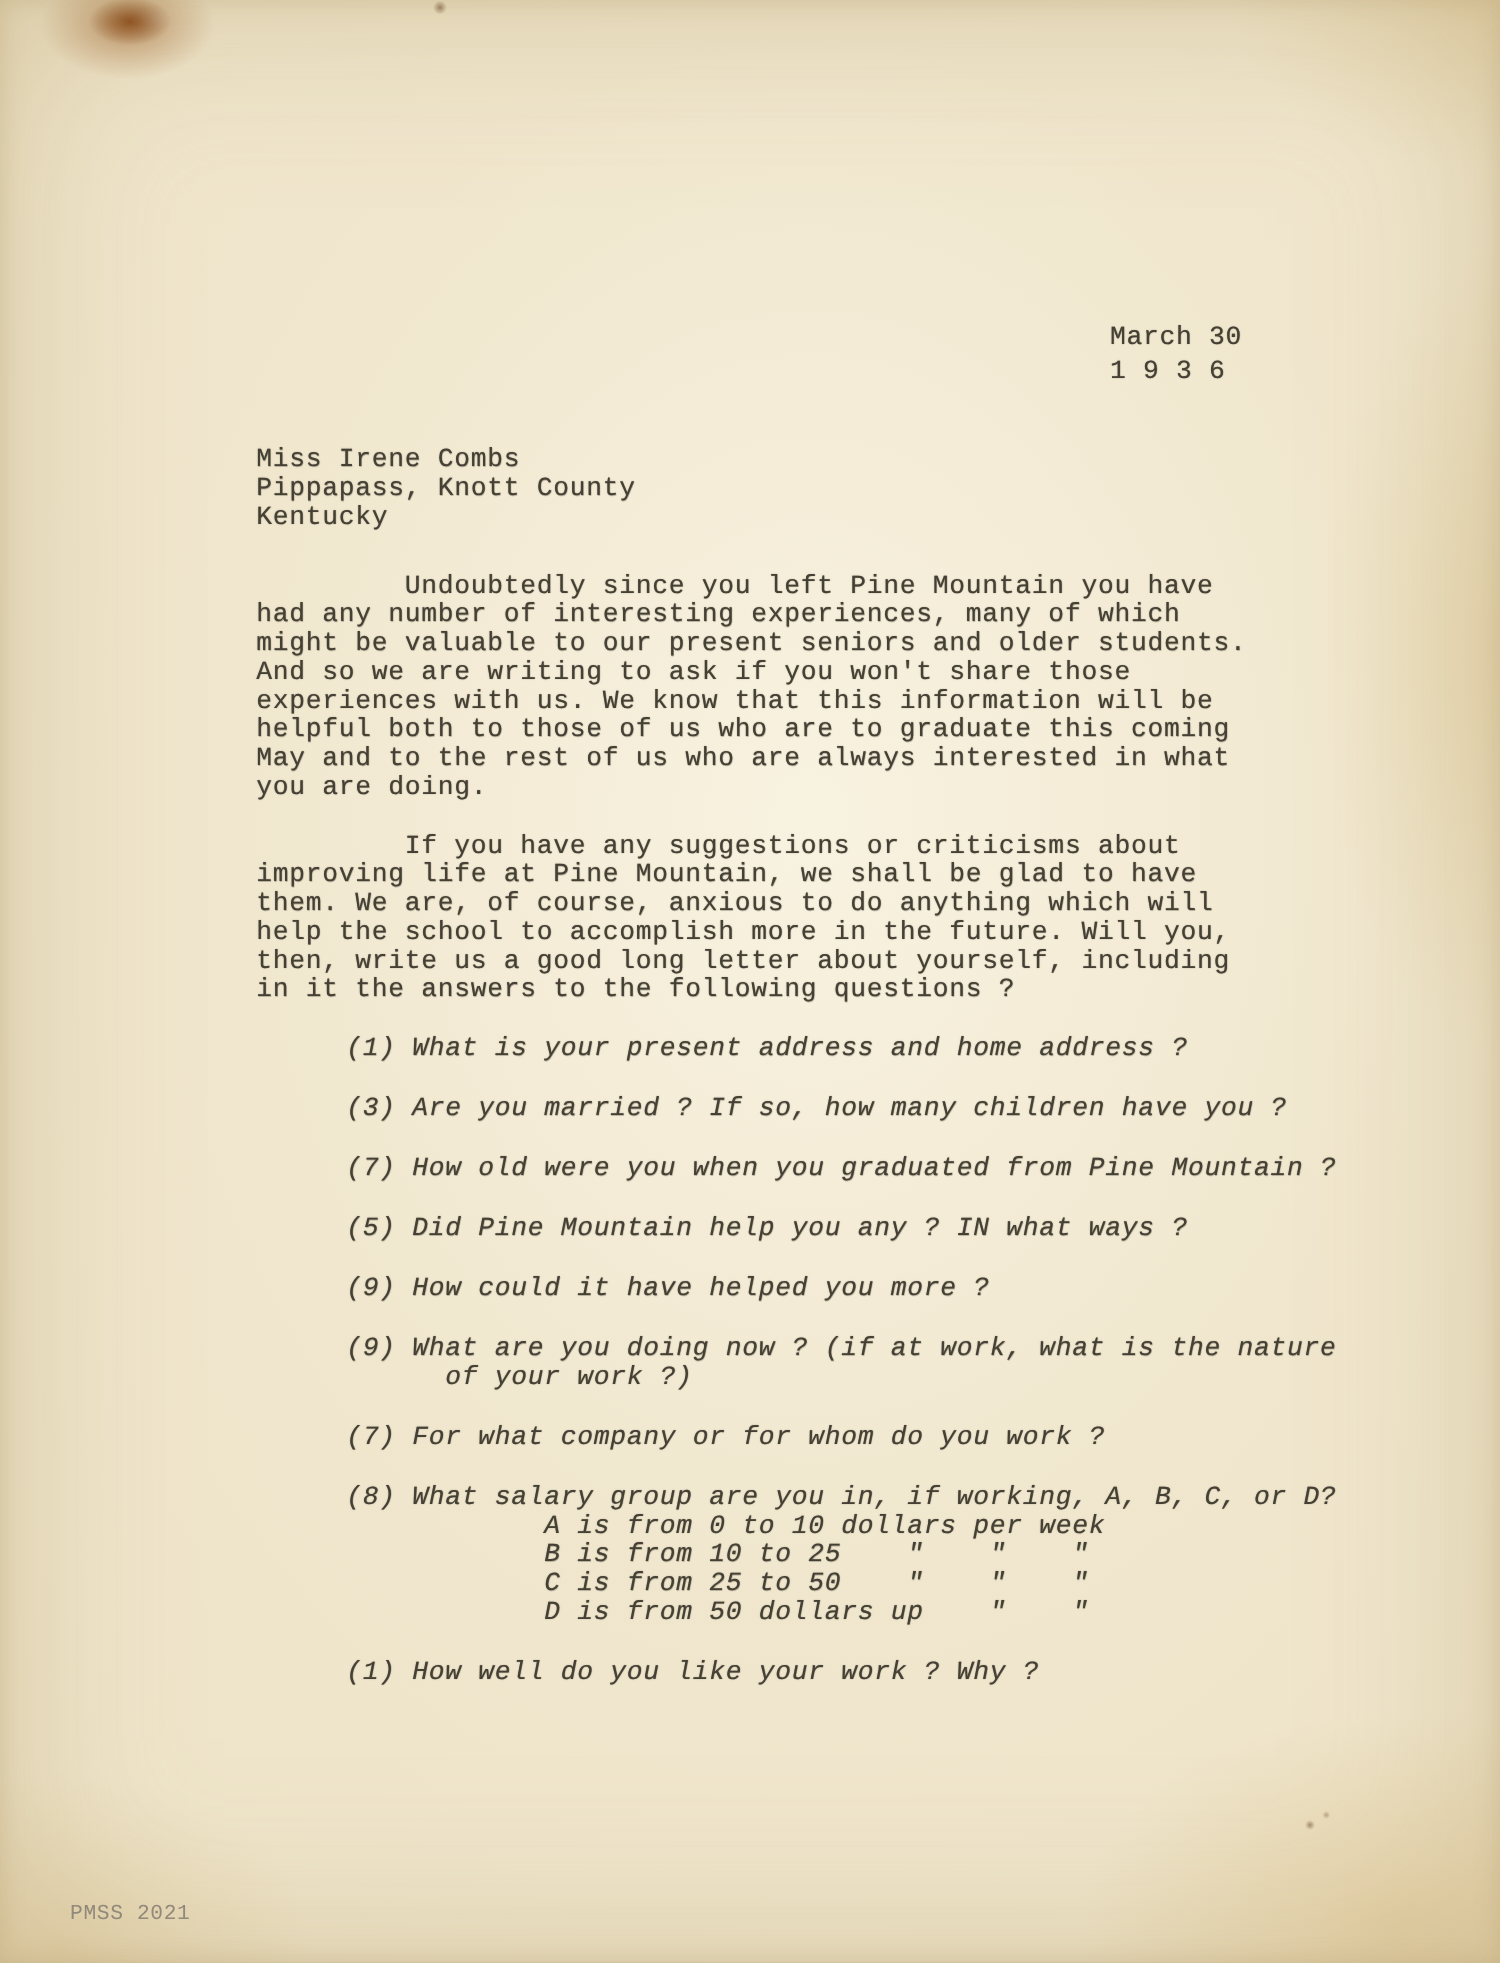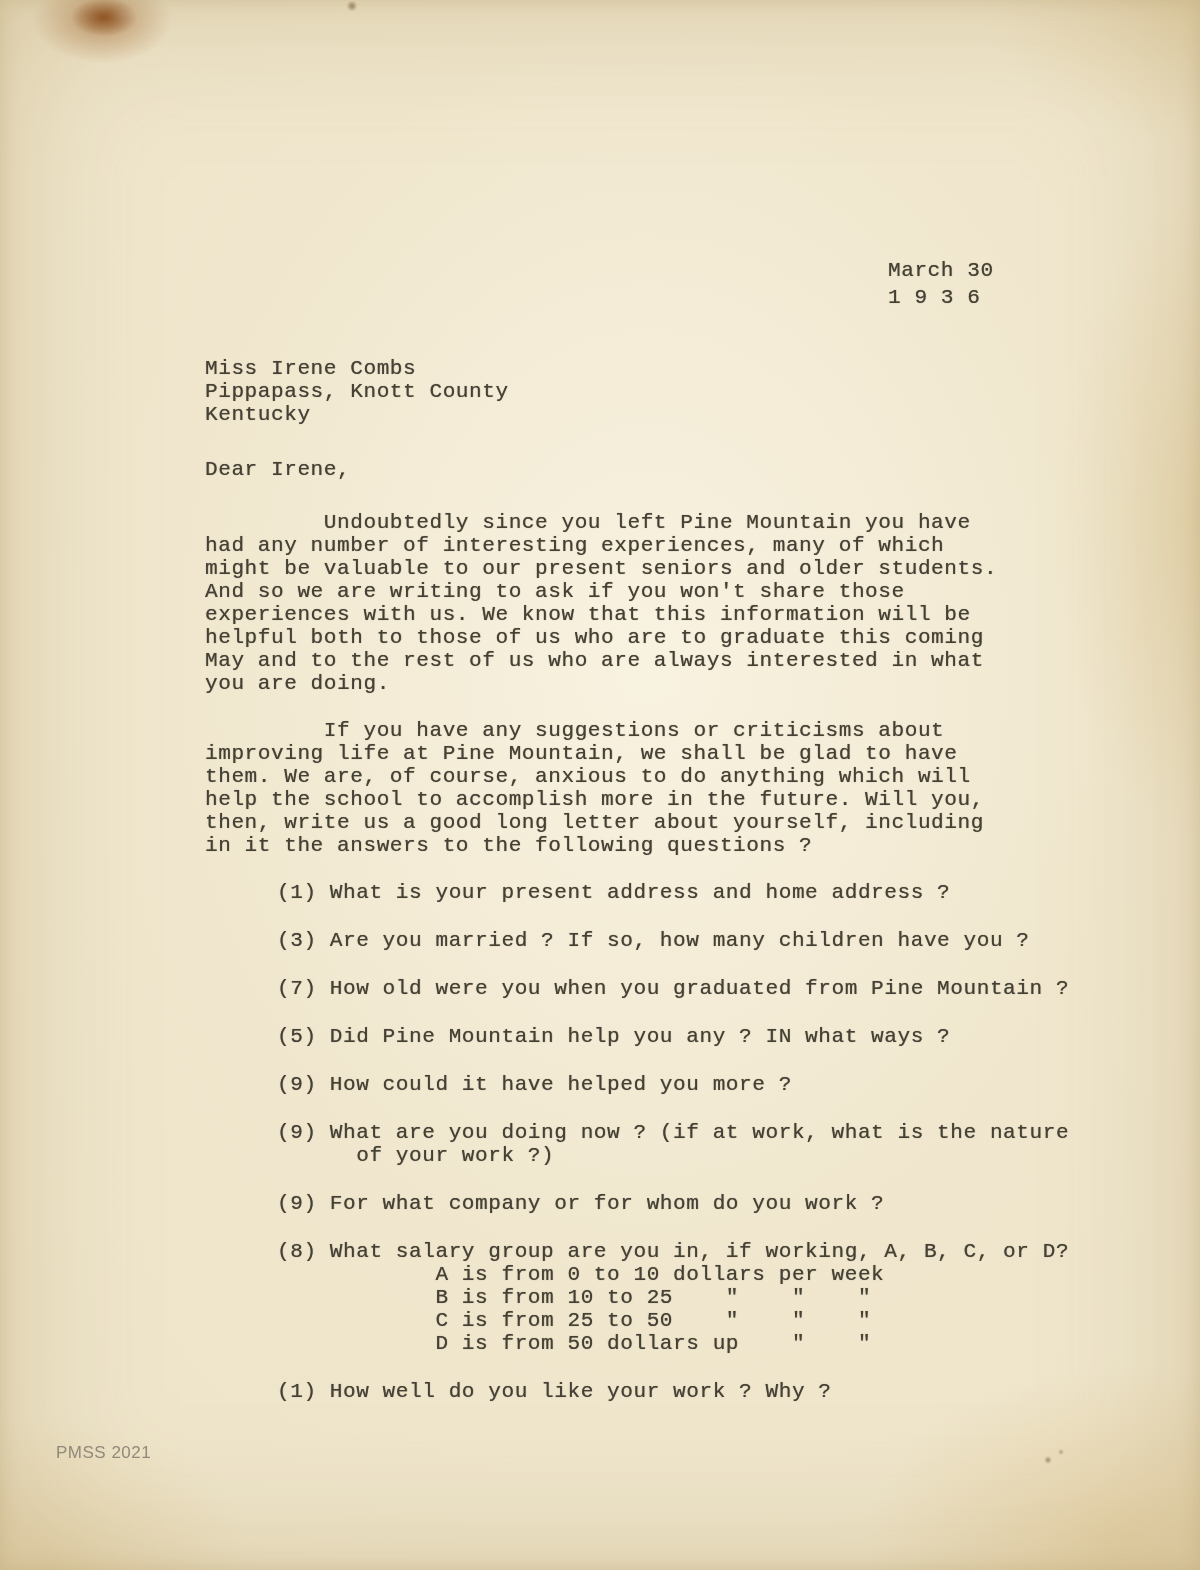--- a/index.html
+++ b/index.html
@@ -48,40 +48,39 @@
     text-shadow:
       0 0 1px rgba(69,64,52,0.55),
       0.4px 0.4px 0 rgba(69,64,52,0.25);
   }
   .content { position: absolute; left: 205px; top: 257px; width: 960px; }
   .date { margin-left: 683px; line-height: 27px; margin-bottom: 46px; }
   .address { margin-bottom: 32px; }
   .salutation { margin-bottom: 30px; }
   .para { margin-bottom: 24px; }
   .questions { margin-top: 6px; margin-left: 72px; }
-  .question { margin-bottom: 25px; }
+  .question { margin-bottom: 25px; font-style: italic; }
   .watermark {
-    position: absolute; left: 56px; top: 1443px;
-    font-family: Liberation Sans, sans-serif;
+    position: absolute; left: 56px; top: 1522px;
+    font-family: Liberation Mono, monospace;
     font-size: 17px;
     color: #918a7a;
     letter-spacing: 0.5px;
   }
 </style>
 </head>
 <body>
 
 <div class="page">
   <div class="content">
     <div class="ink date">March 30
 1 9 3 6</div>
     <div class="ink address">Miss Irene Combs
 Pippapass, Knott County
 Kentucky</div>
-    <div class="ink salutation">Dear Irene,</div>
     <div class="ink para">         Undoubtedly since you left Pine Mountain you have
 had any number of interesting experiences, many of which
 might be valuable to our present seniors and older students.
 And so we are writing to ask if you won't share those
 experiences with us. We know that this information will be
 helpful both to those of us who are to graduate this coming
 May and to the rest of us who are always interested in what
 you are doing.</div>
     <div class="ink para">         If you have any suggestions or criticisms about
 improving life at Pine Mountain, we shall be glad to have
@@ -90,21 +89,21 @@
 then, write us a good long letter about yourself, including
 in it the answers to the following questions ?</div>
     <div class="questions">
       <div class="ink question">(1) What is your present address and home address ?</div>
       <div class="ink question">(3) Are you married ? If so, how many children have you ?</div>
       <div class="ink question">(7) How old were you when you graduated from Pine Mountain ?</div>
       <div class="ink question">(5) Did Pine Mountain help you any ? IN what ways ?</div>
       <div class="ink question">(9) How could it have helped you more ?</div>
       <div class="ink question">(9) What are you doing now ? (if at work, what is the nature
       of your work ?)</div>
-      <div class="ink question">(9) For what company or for whom do you work ?</div>
+      <div class="ink question">(7) For what company or for whom do you work ?</div>
       <div class="ink question">(8) What salary group are you in, if working, A, B, C, or D?
             A is from 0 to 10 dollars per week
             B is from 10 to 25    "    "    "
             C is from 25 to 50    "    "    "
             D is from 50 dollars up    "    "</div>
       <div class="ink question">(1) How well do you like your work ? Why ?</div>
     </div>
   </div>
   <div class="watermark">PMSS 2021</div>
 </div>

